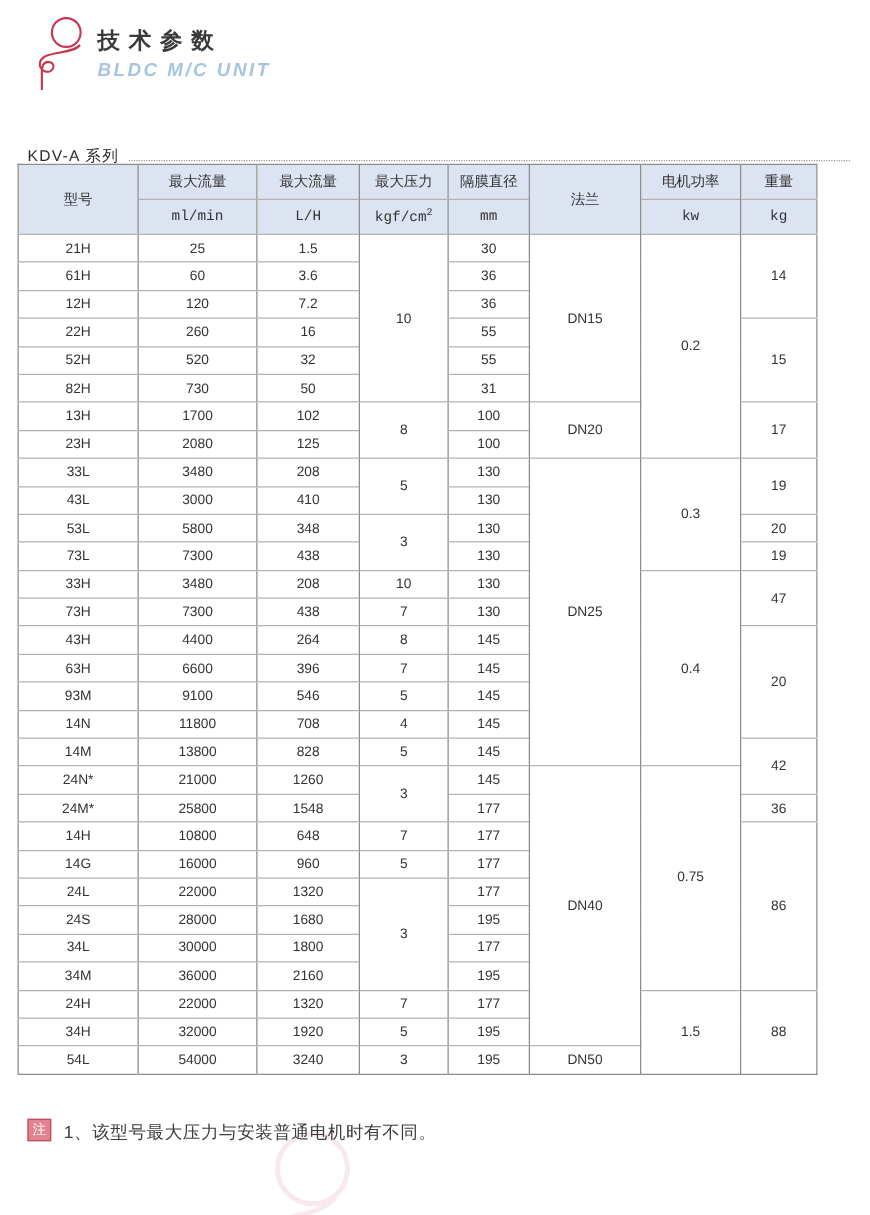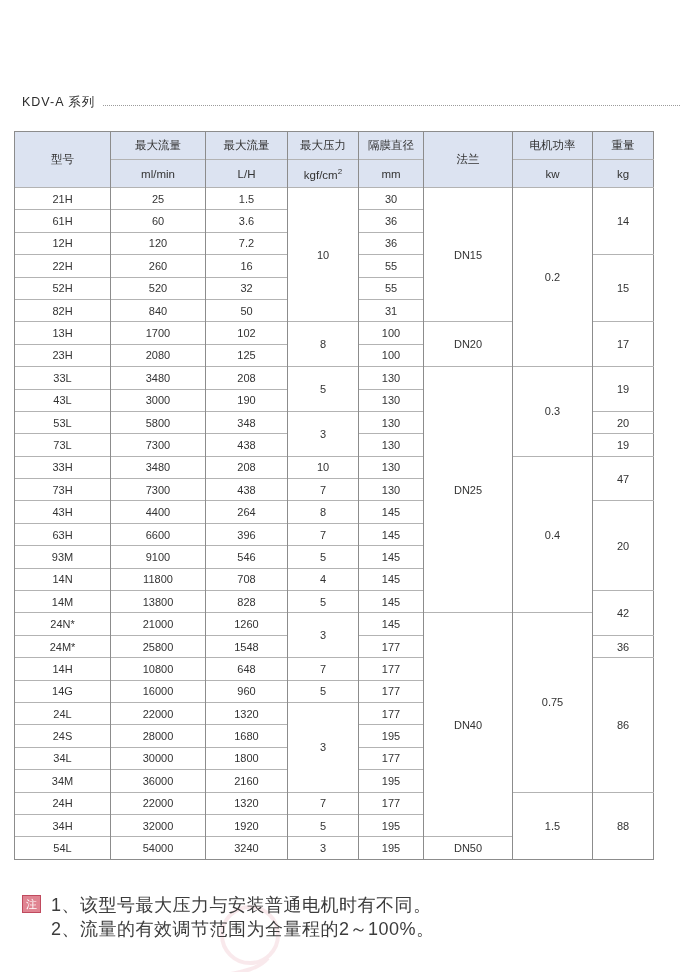--- a/index.html
+++ b/index.html
@@ -16,58 +16,68 @@
   .page{position:relative;width:696px;height:972px;background:#fff;overflow:hidden;}
 
   
   .brand{position:absolute;top:12px;left:26px;display:flex;align-items:flex-start;}
   .brand-logo{width:46px;height:62px;flex:0 0 auto;}
   .brand-text{margin-left:6px;padding-top:8px;}
   .brand-title{font-size:18px;font-weight:bold;letter-spacing:7px;color:#3a3a3a;}
   .brand-subtitle{font-size:15px;font-weight:bold;font-style:italic;letter-spacing:2px;color:var(--subtitle-blue);margin-top:4px;}
 
   
-  .series{position:absolute;top:94px;left:22px;right:16px;display:flex;align-items:center;justify-content:center;}
+  .series{position:absolute;top:117px;left:22px;right:16px;display:flex;align-items:center;justify-content:center;}
   .series-label{font-size:12.5px;color:#2b2b2b;letter-spacing:1px;white-space:nowrap;}
   .series-leader{flex:1;margin-left:8px;border-bottom:1px dotted #9b9b9b;height:1px;position:relative;top:3px;}
 
   
   table.spec{position:absolute;top:131px;left:14px;width:639px;border-collapse:collapse;table-layout:fixed;}
   table.spec th,table.spec td{
     border-left:1px solid var(--grid-dark);
     border-top:1px solid var(--grid-light);
     text-align:center;vertical-align:middle;
     font-size:11px;color:var(--text-main);
     padding:0 2px;overflow:hidden;white-space:nowrap;
   }
   table.spec{border-right:1px solid var(--grid-dark);border-bottom:1px solid var(--grid-dark);}
   table.spec tr:first-child th{border-top:1px solid var(--grid-dark);}
-  table.spec th{background:var(--header-bg);font-weight:normal;height:28px;font-size:11.5px;}
+  table.spec th{background:var(--header-bg);font-weight:normal;height:28px;font-size:11.5px;font-family:Liberation Mono, monospace;}
   table.spec td{height:22.4px;background:#fff;}
   table.spec sup{font-size:8px;}
 
   
   .notes{position:absolute;top:893px;left:22px;right:16px;}
   .notes-inner{display:flex;align-items:flex-start;}
   .note-badge{display:inline-block;background:#e08492;border:1px solid #c04a5e;color:#fff;
     font-size:11px;line-height:14px;padding:1px 3px;margin-top:2px;flex:0 0 auto;}
   .note-lines{margin-left:10px;}
-  .note-line{font-size:18px;color:#3c3c3c;line-height:24px;letter-spacing:0.5px;}
+  .note-line{font-size:14px;color:#3c3c3c;line-height:24px;letter-spacing:0.5px;}
   .watermark{position:absolute;left:180px;top:900px;width:120px;height:120px;opacity:0.10;pointer-events:none;}
 </style>
 </head>
 <body>
 
 <div class="page">
 
   <svg class="watermark" viewBox="0 0 120 120">
     <circle cx="70" cy="35" r="28" fill="none" stroke="#c8354f" stroke-width="4"></circle>
     <path d="M88 58 C70 80 18 70 14 92 C11 108 40 112 42 98" fill="none" stroke="#c8354f" stroke-width="4"></path>
   </svg>
 
+  <div class="brand">
+    <svg class="brand-logo" viewBox="0 0 46 62">
+      <circle cx="27" cy="14" r="11.5" fill="none" stroke="#c8354f" stroke-width="1.7"></circle>
+      <path d="M38 24 C32 32 8 28 6 38 C4.5 45 14 48 16.5 42.5 C18.5 38 11 35.5 8.5 40 C7 43 7.5 47 7.5 50 L7.5 60" fill="none" stroke="#c8354f" stroke-width="1.7"></path>
+    </svg>
+    <div class="brand-text">
+      <div class="brand-title">技术参数</div>
+      <div class="brand-subtitle">BLDC M/C UNIT</div>
+    </div>
+  </div>
 
   <div class="series">
     <span class="series-label">KDV-A 系列</span>
     <span class="series-leader"></span>
   </div>
 
   <table class="spec">
     <colgroup>
       <col style="width:96px">
         <col style="width:95px">
@@ -129,21 +139,21 @@
           <td rowspan="3">15</td>
         </tr>
         <tr>
           <td>52H</td>
           <td>520</td>
           <td>32</td>
           <td>55</td>
         </tr>
         <tr>
           <td>82H</td>
-          <td>840</td>
+          <td>730</td>
           <td>50</td>
           <td>31</td>
         </tr>
         <tr>
           <td>13H</td>
           <td>1700</td>
           <td>102</td>
           <td rowspan="2">8</td>
           <td>100</td>
           <td rowspan="2">DN20</td>
@@ -161,21 +171,21 @@
           <td>208</td>
           <td rowspan="2">5</td>
           <td>130</td>
           <td rowspan="11">DN25</td>
           <td rowspan="4">0.3</td>
           <td rowspan="2">19</td>
         </tr>
         <tr>
           <td>43L</td>
           <td>3000</td>
-          <td>190</td>
+          <td>410</td>
           <td>130</td>
         </tr>
         <tr>
           <td>53L</td>
           <td>5800</td>
           <td>348</td>
           <td rowspan="2">3</td>
           <td>130</td>
           <td>20</td>
         </tr>
@@ -320,18 +330,17 @@
           <td>DN50</td>
         </tr>
       </tbody>
   </table>
 
   <div class="notes">
     <div class="notes-inner">
       <span class="note-badge">注</span>
       <div class="note-lines" id="note-lines">
           <div class="note-line">1、该型号最大压力与安装普通电机时有不同。</div>
-          <div class="note-line">2、流量的有效调节范围为全量程的2～100%。</div>
         </div>
     </div>
   </div>
 
 </div>
 
 </body></html>

